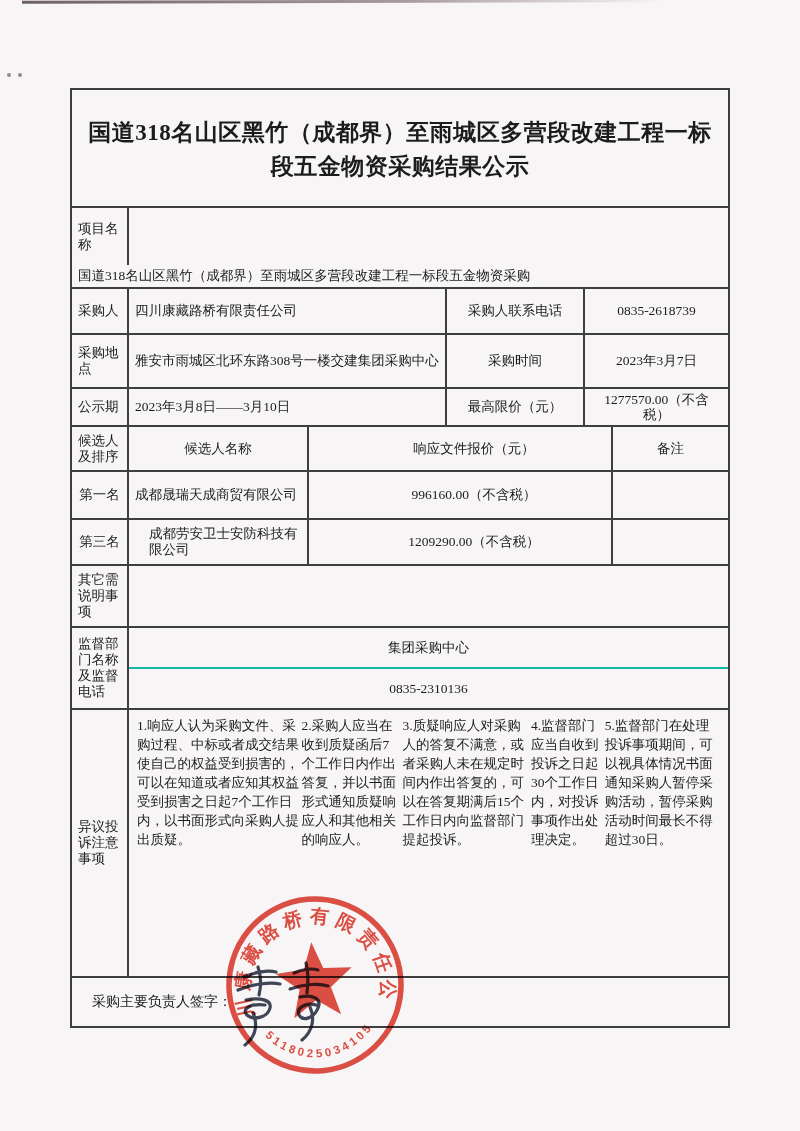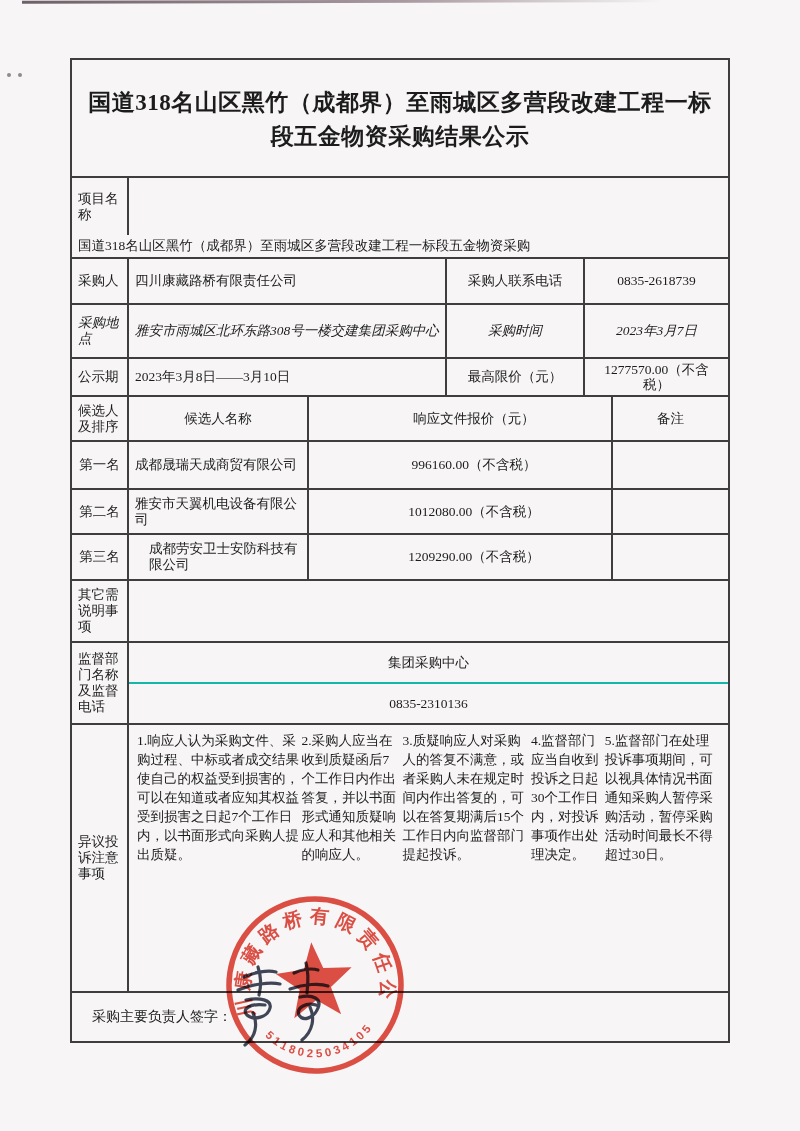--- a/index.html
+++ b/index.html
@@ -21,21 +21,21 @@
     position:absolute; top:0; left:22px; width:640px; height:3px;
     background:linear-gradient(90deg,#6d6066,#a89aa0 60%, transparent);
     transform:rotate(-0.15deg);
   }
   .scan-dot { position:absolute; width:4px; height:4px; border-radius:50%; background:#8c8c8c; }
   .dot1 { left:7px; top:73px; }
   .dot2 { left:18px; top:73px; }
 
   
   .doc {
-    position:absolute; left:70px; top:58px; width:660px;
+    position:absolute; left:70px; top:88px; width:660px;
     border:2px solid #3e3e3e;
     background:transparent;
   }
   .title-block {
     padding:26px 14px 22px 14px;
     text-align:center;
     font-size:23px; font-weight:bold;
     line-height:34px;
     border-bottom:2px solid #3e3e3e;
     letter-spacing:0.5px;
@@ -48,21 +48,21 @@
   .valwide  { flex:1; }
   .valmain  { width:318px; flex:0 0 318px; }
   .lbl2col  { width:138px; flex:0 0 138px; justify-content:center; text-align:center; }
   .val2col  { flex:1; justify-content:center; text-align:center; }
   .namecol  { width:180px; flex:0 0 180px; }
   .pricecol { width:276px; flex:0 0 276px; justify-content:center; text-align:center;margin-left:28px; }
   .remcol   { flex:1; justify-content:center; text-align:center; }
   .center   { justify-content:center; text-align:center; }
   .h-r1 { min-height:45px;flex-direction:column; }
   .h-r2 { min-height:46px; }
-  .h-r3 { min-height:54px;font-style:italic; }
+  .h-r3 { min-height:54px; }
   .h-r4 { min-height:30px; }
   .h-ch { min-height:45px; }
   .h-c1 { min-height:48px; }
   .h-c2 { min-height:45px; }
   .h-c3 { min-height:46px; }
   .h-ot { min-height:62px; }
   .h-sv { min-height:82px; }
   .h-ob { min-height:268px; }
   .h-sg { min-height:48px; }
 
@@ -123,26 +123,20 @@
       <div class="cell lblcol br">候选人及排序</div>
       <div class="cell namecol br center">候选人名称</div>
       <div class="cell pricecol br">响应文件报价（元）</div>
       <div class="cell remcol">备注</div>
     </div>
 
     <div class="row h-c1">
       <div class="cell lblcol br center">第一名</div>
       <div class="cell namecol br">成都晟瑞天成商贸有限公司</div>
       <div class="cell pricecol br">996160.00（不含税）</div>
-      <div class="cell remcol"></div>
-    </div>
-    <div class="row h-c2">
-      <div class="cell lblcol br center">第二名</div>
-      <div class="cell namecol br">雅安市天翼机电设备有限公司</div>
-      <div class="cell pricecol br">1012080.00（不含税）</div>
       <div class="cell remcol"></div>
     </div>
     <div class="row h-c3">
       <div class="cell lblcol br center">第三名</div>
       <div class="cell namecol br" style="padding-left:20px;">成都劳安卫士安防科技有限公司</div>
       <div class="cell pricecol br">1209290.00（不含税）</div>
       <div class="cell remcol"></div>
     </div>
 
     <div class="row h-ot">

